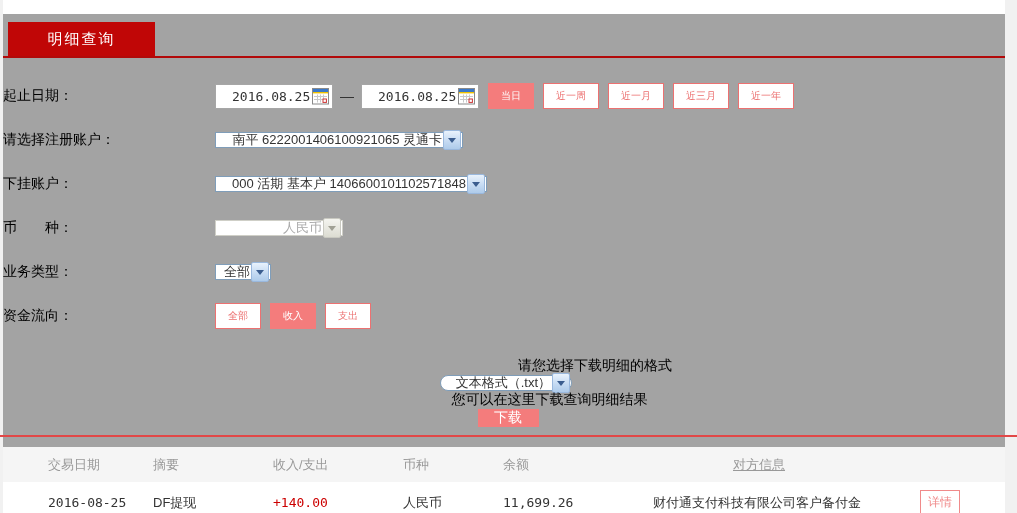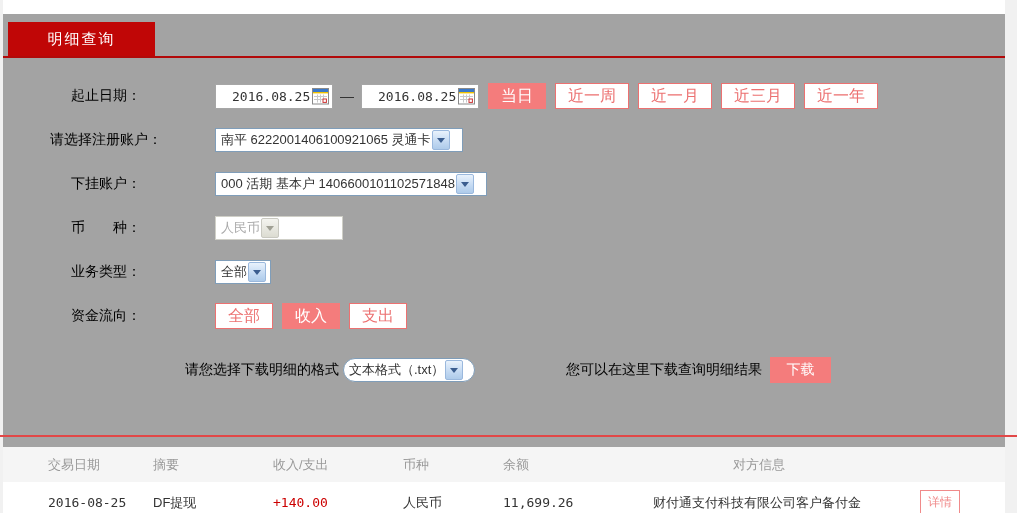--- a/index.html
+++ b/index.html
@@ -18,43 +18,43 @@
     position:absolute; left:5px; top:8px; width:147px; height:34px;
     background:#c00606; color:#fff; font-size:15px;
     display:flex; align-items:center; justify-content:center; letter-spacing:2px;
     cursor:pointer;
   }
   .tab-underline { position:absolute; left:0; bottom:0; width:1002px; height:2px; background:#b20909; }
 
   
   .form { padding-top:24px; }
   .frow { display:flex; align-items:center; height:28px; margin-bottom:16px; }
-  .flabel { width:212px; text-align:center; padding-right:6px; flex:none; color:#000; }
+  .flabel { width:212px; text-align:left; padding-right:6px; flex:none; color:#000; }
 
   
   .date-box {
     display:inline-flex; align-items:center; justify-content:space-between;
     width:118px; height:25px; border:1px solid #a6a6a6; background:#fff; padding:0 3px 0 16px;
   }
   .date-box .dval { font-size:13px; color:#333; font-family:"DejaVu Sans Mono",monospace; }
   .dash { margin:0 7px; color:#333; }
 
   
   .pbtn {
     display:inline-flex; align-items:center; justify-content:center;
     height:26px; padding:0 12px; margin-right:9px; cursor:pointer;
-    background:#fff; border:1px solid #ec7171; color:#ec7171; font-size:16px;
+    background:#fff; border:1px solid #ec7171; color:#ec7171; font-size:10px;
   }
   .pbtn.filled { background:#f47c7c; border-color:#f47c7c; color:#fff; }
   .pbtn.day { margin-left:9px; }
 
   
   .xp-select {
-    display:inline-flex; align-items:center; justify-content:flex-start;
-    height:24px; border:1px solid #7f9db9; background:#fff; padding-left:5px; cursor:pointer;
+    display:inline-flex; align-items:center; justify-content:flex-end;
+    height:16px; border:1px solid #7f9db9; background:#fff; padding-left:5px; cursor:pointer;
   }
   .xp-select .sval { font-size:13px; white-space:nowrap; overflow:hidden; }
   .xp-arrow {
     width:18px; height:20px; margin:0 1px; flex:none; border:1px solid #9ab8dd; border-radius:2px;
     background:linear-gradient(#e9f2fc,#c3d9f2 60%,#aecbea);
     display:flex; align-items:center; justify-content:center;
   }
   .xp-arrow .tri { width:0; height:0; border-left:4px solid transparent; border-right:4px solid transparent; border-top:5px solid #3b5d8f; }
   .xp-select.disabled { border-color:#cfcfc7; cursor:default; }
   .xp-select.disabled .sval { color:#aaa; }
@@ -68,21 +68,21 @@
   .w-fmt { width:132px; }
 
   
   .query-row { margin-top:23px; height:28px; display:flex; }
   .query-btn {
     margin-left:462px; width:83px; height:28px; background:#f47c7c; color:#fff;
     display:flex; align-items:center; justify-content:center; letter-spacing:3px; cursor:pointer; font-size:14px;
   }
 
   
-  .dl-row { margin-top:27px; height:26px; display:flex; align-items:center; }
+  .dl-row { margin-top:27px; height:26px; display:flex; align-items:center;flex-direction:column; }
   .dl-label { margin-left:182px; color:#000; }
   .dl-row .xp-select { margin-left:4px;border-radius:12px; }
   .dl-hint { margin-left:91px; color:#000; }
   .dl-btn {
     margin-left:8px; width:61px; height:26px; background:#f47c7c; color:#fff;
     display:flex; align-items:center; justify-content:center; cursor:pointer; font-size:14px;
   }
 
   
   .sep { position:absolute; left:-3px; top:421px; width:1017px; height:2px; background:#e14747; }
@@ -90,21 +90,21 @@
   .trow { display:flex; align-items:center; }
   .thead { height:35px; background:#f5f5f5; color:#999; font-size:13px; }
   .tbody-row { height:42px; background:#fff; border-bottom:1px solid #e4e4e4; font-size:13px; }
   .c1 { width:150px; padding-left:45px; flex:none; }
   .c2 { width:120px; flex:none; }
   .c3 { width:130px; flex:none; }
   .c4 { width:100px; flex:none; }
   .c5 { width:150px; flex:none; }
   .c6 { flex:1; }
   .c7 { width:85px; flex:none; }
-  .thead .c6 { text-indent:80px; }
+  .thead .c6 { text-indent:80px;text-decoration:underline; }
   .mono { font-family:"DejaVu Sans Mono",monospace; }
   .amount { color:#cc0000; }
   .detail-btn {
     display:inline-flex; align-items:center; justify-content:center;
     width:40px; height:26px; border:1px solid #f08a8a; color:#f08a8a; background:#fff; cursor:pointer; font-size:12px;
   }
 
   
   .cal { width:17px; height:17px; flex:none; cursor:pointer; }
 </style>

